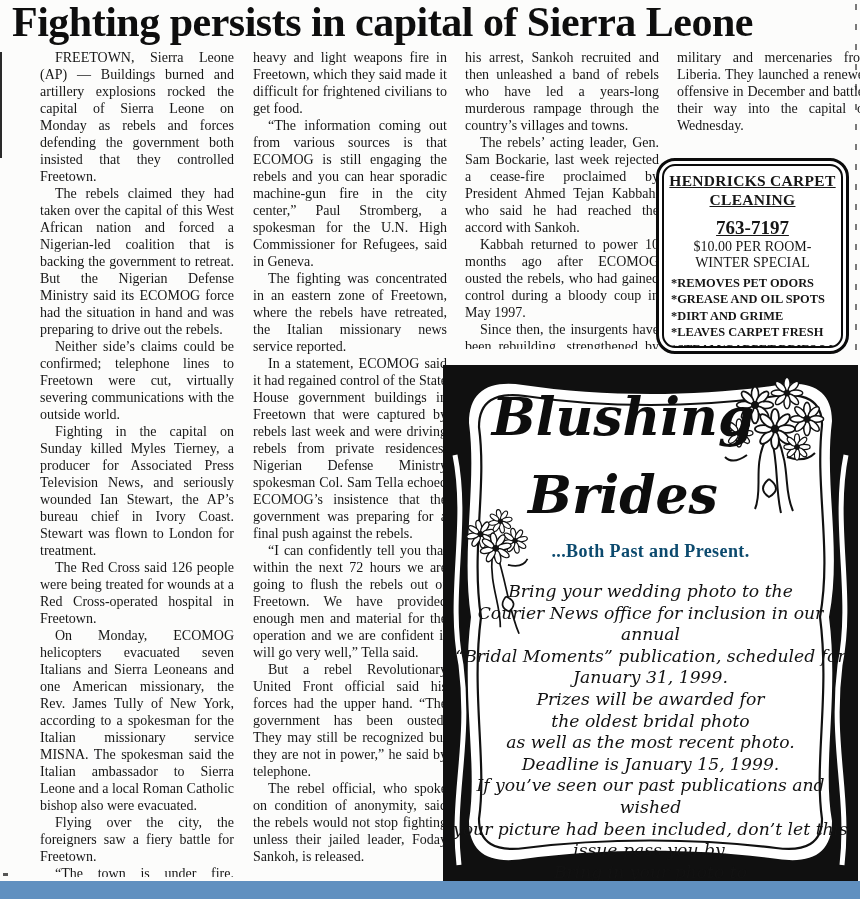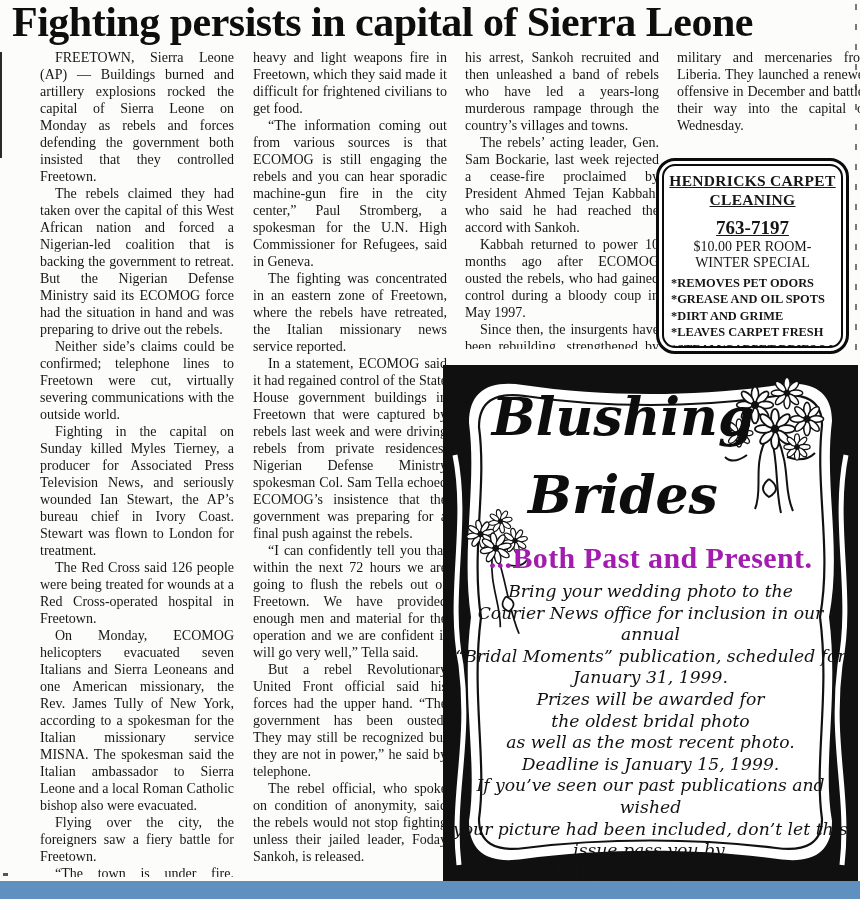--- a/index.html
+++ b/index.html
@@ -48,21 +48,21 @@
   .brides-text{position:absolute;text-align:center;}
   #brides-title1,#brides-title2{
     left:30px;width:300px;
     font-family:"DejaVu Serif","Liberation Serif",serif;
     font-style:italic;font-weight:bold;font-size:52px;line-height:52px;color:#0d0d0d;
   }
   #brides-title1{top:26px;}
   #brides-title2{top:92px;margin-top:12px;}
   #brides-subtitle{
     left:0;top:176px;width:100%;
-    font-weight:bold;font-size:30px;letter-spacing:.4px;color:#a21caf;
+    font-weight:bold;font-size:18px;letter-spacing:.4px;color:#0c4a6e;
   }
   #brides-body{
     left:10px;top:216px;width:395px;
     font-family:"DejaVu Serif","Liberation Serif",serif;
     font-style:italic;font-size:17.2px;line-height:21.6px;color:#121212;
   }
   
   #blue-bar{position:absolute;left:0;top:881px;width:860px;height:18px;z-index:6;}
   #left-line{position:absolute;left:0;top:52px;width:2px;height:106px;background:#2a2a2a;}
   #right-dashes{

